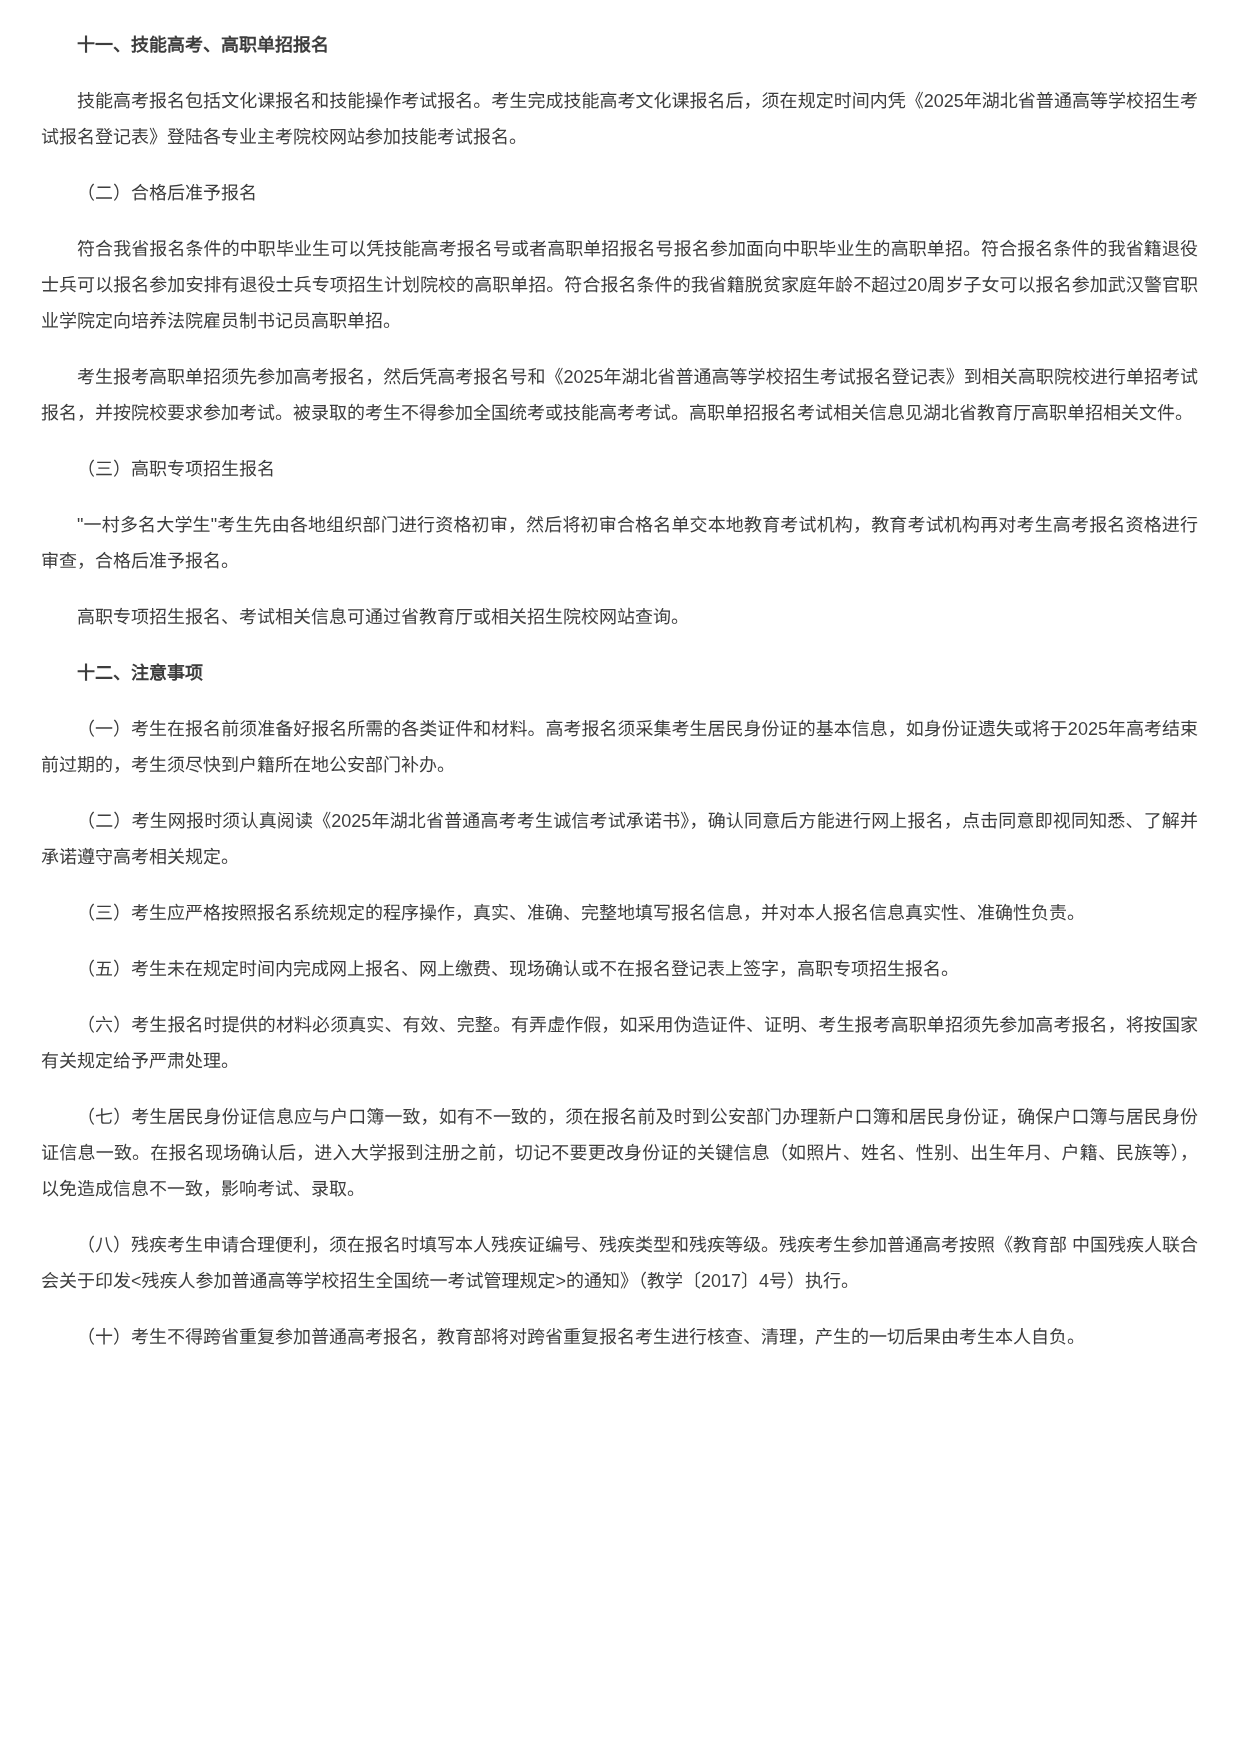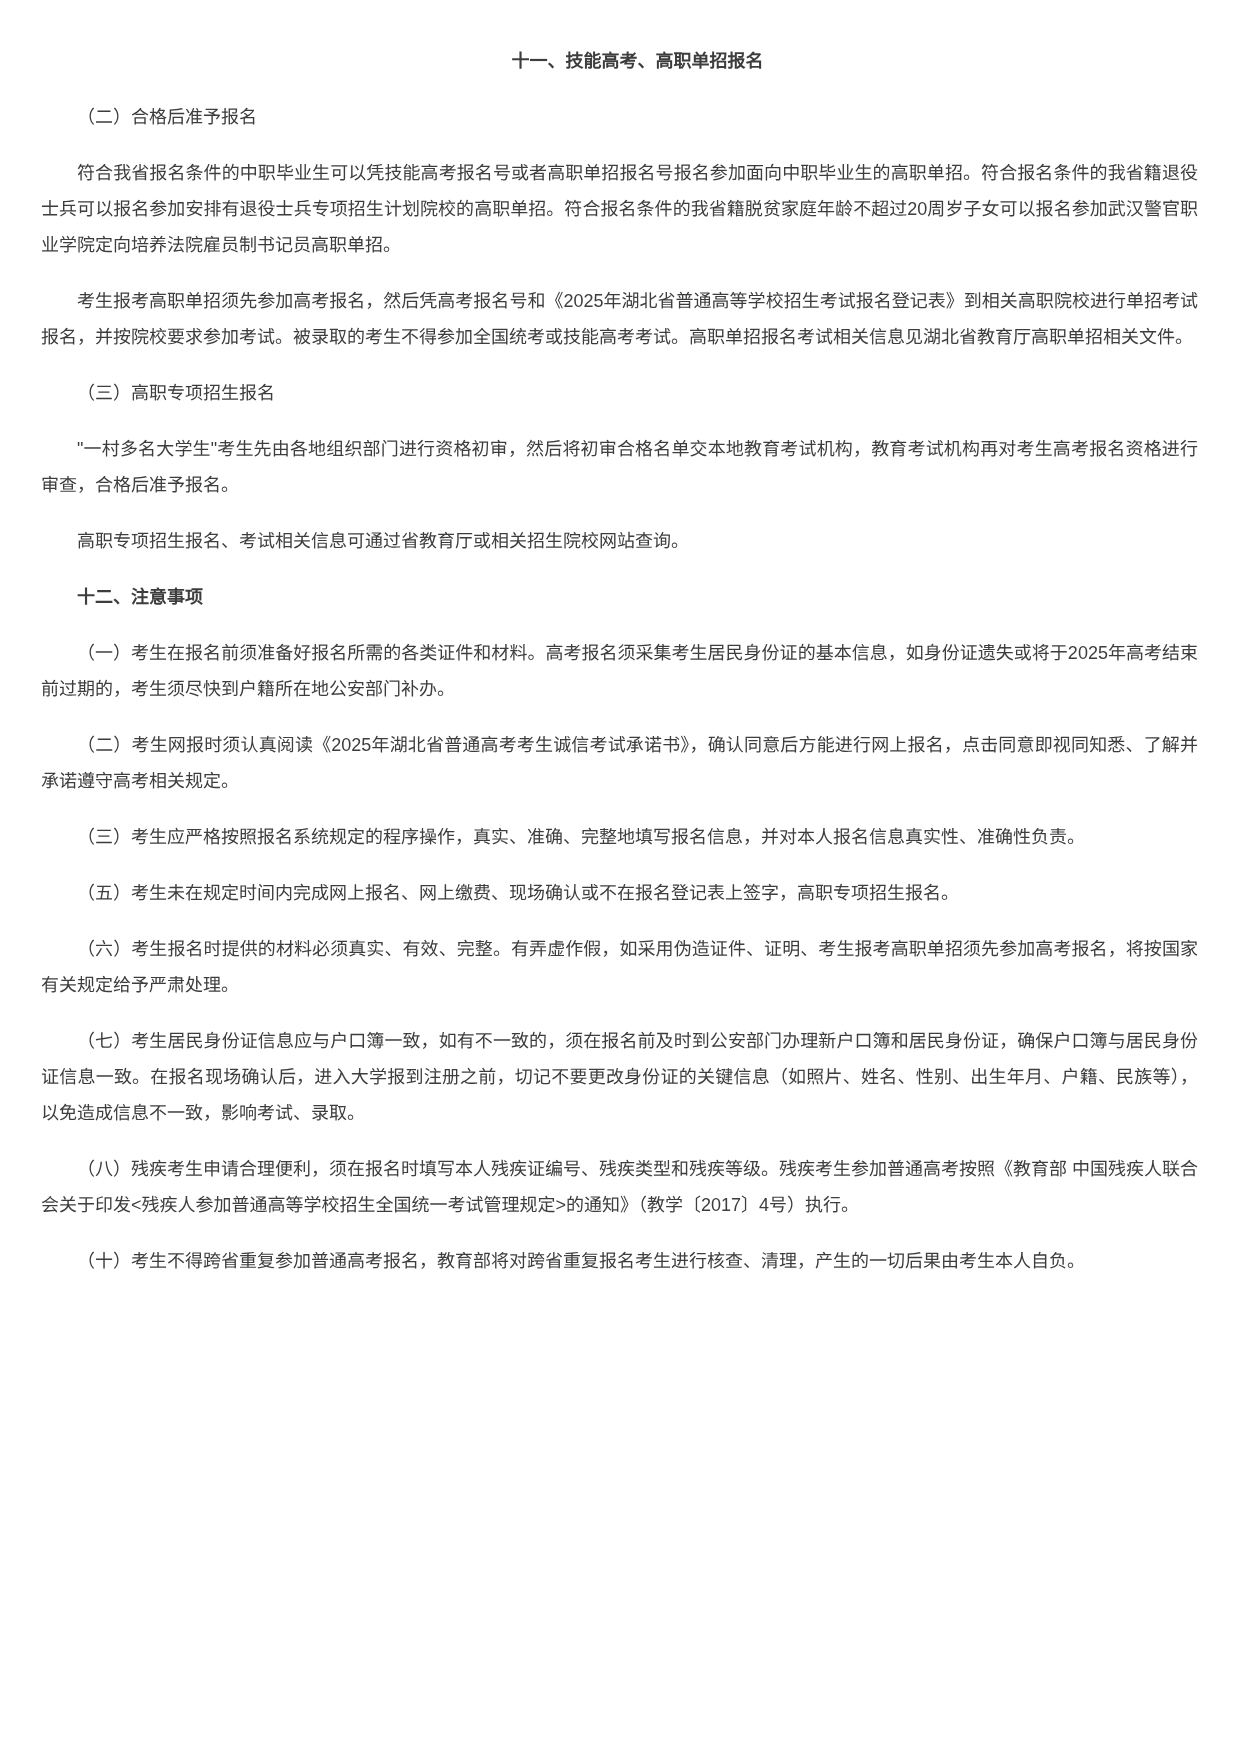--- a/index.html
+++ b/index.html
@@ -27,32 +27,33 @@
     font-size: 18px;
     text-indent: 2em;
     text-align: justify;
     word-break: break-all;
     overflow-wrap: break-word;
   }
   .page h2 {
     font-weight: bold;
     text-align: left;
   }
-  .page section:first-of-type h2:first-child { margin-top: 16px; text-align: center; }
+  .page section:first-of-type h2:first-child { margin-top: 0; }
   .page p { font-weight: normal; }
 </style>
 </head>
 <body>
 
 <div class="page">
 
   <section>
     <h2>十一、技能高考、高职单招报名</h2>
 
 
+    <p>技能高考报名包括文化课报名和技能操作考试报名。考生完成技能高考文化课报名后，须在规定时间内凭《2025年湖北省普通高等学校招生考试报名登记表》登陆各专业主考院校网站参加技能考试报名。</p>
 
     <p>（二）合格后准予报名</p>
 
     <p>符合我省报名条件的中职毕业生可以凭技能高考报名号或者高职单招报名号报名参加面向中职毕业生的高职单招。符合报名条件的我省籍退役士兵可以报名参加安排有退役士兵专项招生计划院校的高职单招。符合报名条件的我省籍脱贫家庭年龄不超过20周岁子女可以报名参加武汉警官职业学院定向培养法院雇员制书记员高职单招。</p>
 
     <p>考生报考高职单招须先参加高考报名，然后凭高考报名号和《2025年湖北省普通高等学校招生考试报名登记表》到相关高职院校进行单招考试报名，并按院校要求参加考试。被录取的考生不得参加全国统考或技能高考考试。高职单招报名考试相关信息见湖北省教育厅高职单招相关文件。</p>
 
     <p>（三）高职专项招生报名</p>
 
     <p>"一村多名大学生"考生先由各地组织部门进行资格初审，然后将初审合格名单交本地教育考试机构，教育考试机构再对考生高考报名资格进行审查，合格后准予报名。</p>

